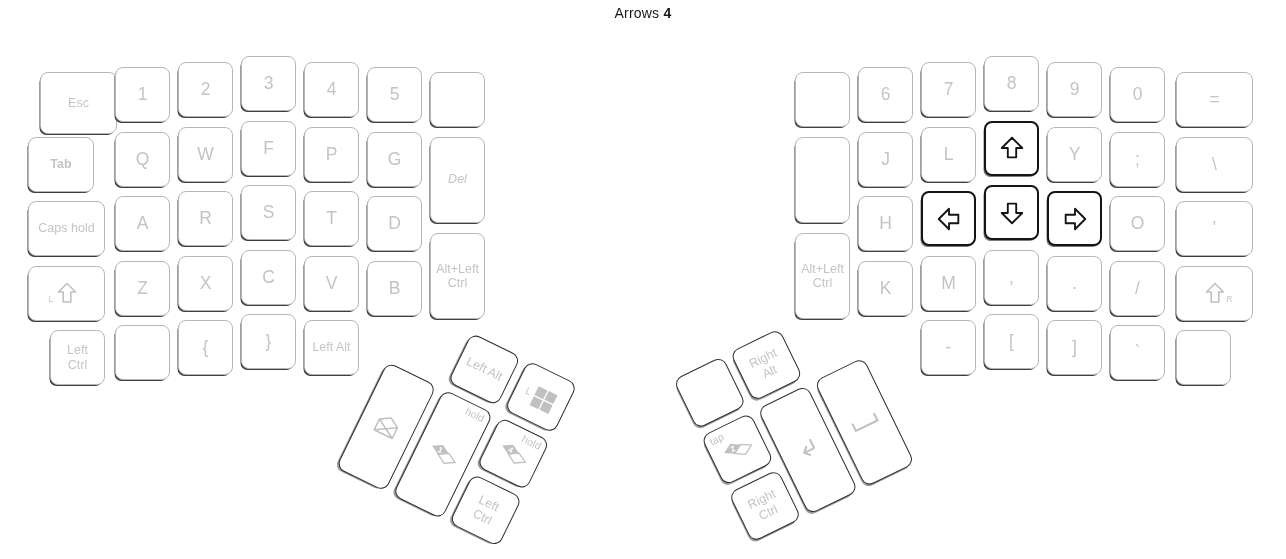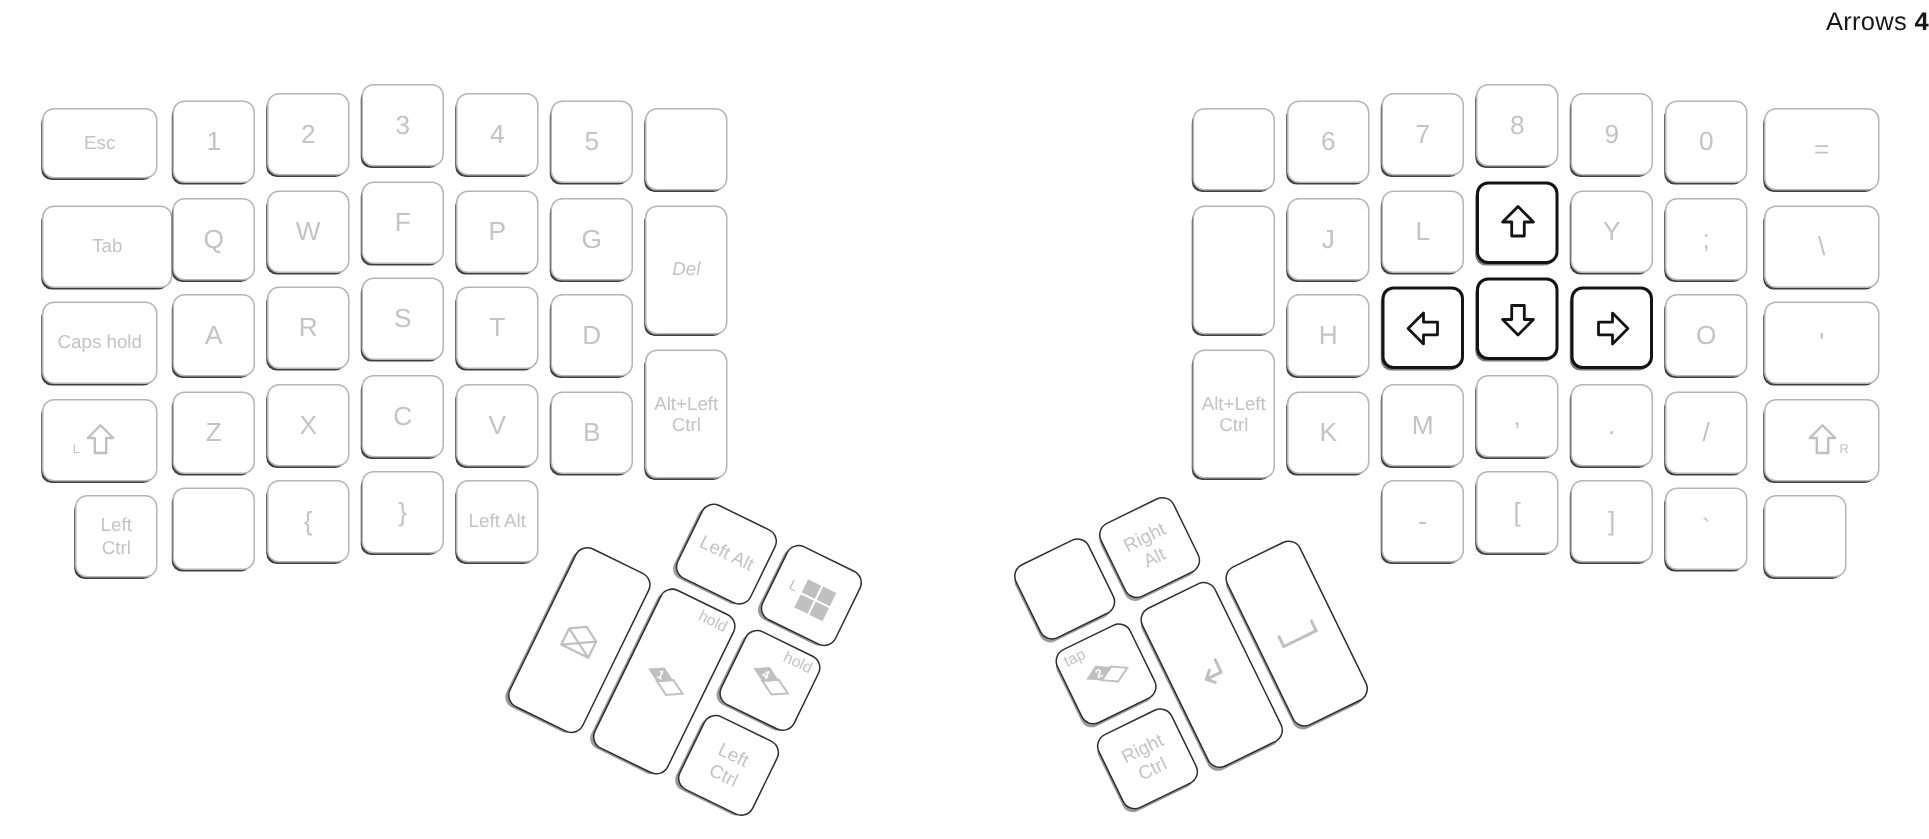--- a/index.html
+++ b/index.html
@@ -2,22 +2,22 @@
 <html style="--bg: #ffffff; --key-border: #b6b6b6; --key-shadow: #3f3f3f; --cluster-border: #2e2e2e; --arrow-border: #141414; --label: #c4c4c4; --icon: #c0c0c0; --title: #181818;"><head>
 <meta charset="utf-8">
 <style>
   html,body{margin:0;padding:0;}
   body{
     width:1286px;height:559px;position:relative;overflow:hidden;
     background:var(--bg,#ffffff);
     font-family:"Liberation Sans", sans-serif;
   }
   .title{
-    position:absolute;top:5px;left:0;right:0;text-align:right;
-    font-size:17px;color:var(--title,#181818);letter-spacing:.2px;
+    position:absolute;top:5px;left:0;right:0;text-align:center;
+    font-size:14px;color:var(--title,#181818);letter-spacing:.2px;
   }
   .title b{font-weight:700;}
   .key{
     position:absolute;background:#fff;box-sizing:border-box;
     border:1px solid var(--key-border,#b6b6b6);border-radius:8px;
     box-shadow:-1.5px 2px 0 -1px var(--key-shadow,#3f3f3f);
     display:flex;align-items:center;justify-content:center;
   }
   .key.arrow{
     border:2px solid var(--arrow-border,#141414);
@@ -46,40 +46,40 @@
   #thumb-right{position:absolute;left:673px;top:380px;width:181px;height:181px;transform:rotate(-26deg);transform-origin:0 0;}
   #main-layer{position:absolute;inset:0;}
 </style>
 </head>
 <body>
 
 <div class="title"><span>Arrows</span> <b>4</b></div>
 
 <div id="main-layer">
   <div id="left-main">
-      <div class="key" style="left: 28px; top: 72px; width: 77px; height: 47px;">
+      <div class="key" style="left: 40px; top: 72px; width: 77px; height: 62px;">
         <span class="klabel">Esc</span>
       </div>
       <div class="key" style="left: 115px; top: 67px; width: 55px; height: 55px;">
         <span class="klabel big">1</span>
       </div>
       <div class="key" style="left: 178px; top: 62px; width: 55px; height: 55px;">
         <span class="klabel big">2</span>
       </div>
       <div class="key" style="left: 241px; top: 56px; width: 55px; height: 55px;">
         <span class="klabel big">3</span>
       </div>
       <div class="key" style="left: 304px; top: 62px; width: 55px; height: 55px;">
         <span class="klabel big">4</span>
       </div>
       <div class="key" style="left: 367px; top: 67px; width: 55px; height: 55px;">
         <span class="klabel big">5</span>
       </div>
       <div class="key" style="left: 430px; top: 72px; width: 55px; height: 55px;"></div>
-      <div class="key" style="left: 28px; top: 136.5px; width: 87px; height: 55px;">
+      <div class="key" style="left: 28px; top: 136.5px; width: 66px; height: 55px; font-weight: bold;">
         <span class="klabel">Tab</span>
       </div>
       <div class="key" style="left: 115px; top: 131.5px; width: 55px; height: 55px;">
         <span class="klabel big">Q</span>
       </div>
       <div class="key" style="left: 178px; top: 126.5px; width: 55px; height: 55px;">
         <span class="klabel big">W</span>
       </div>
       <div class="key" style="left: 241px; top: 120.5px; width: 55px; height: 55px;">
         <span class="klabel big">F</span>

